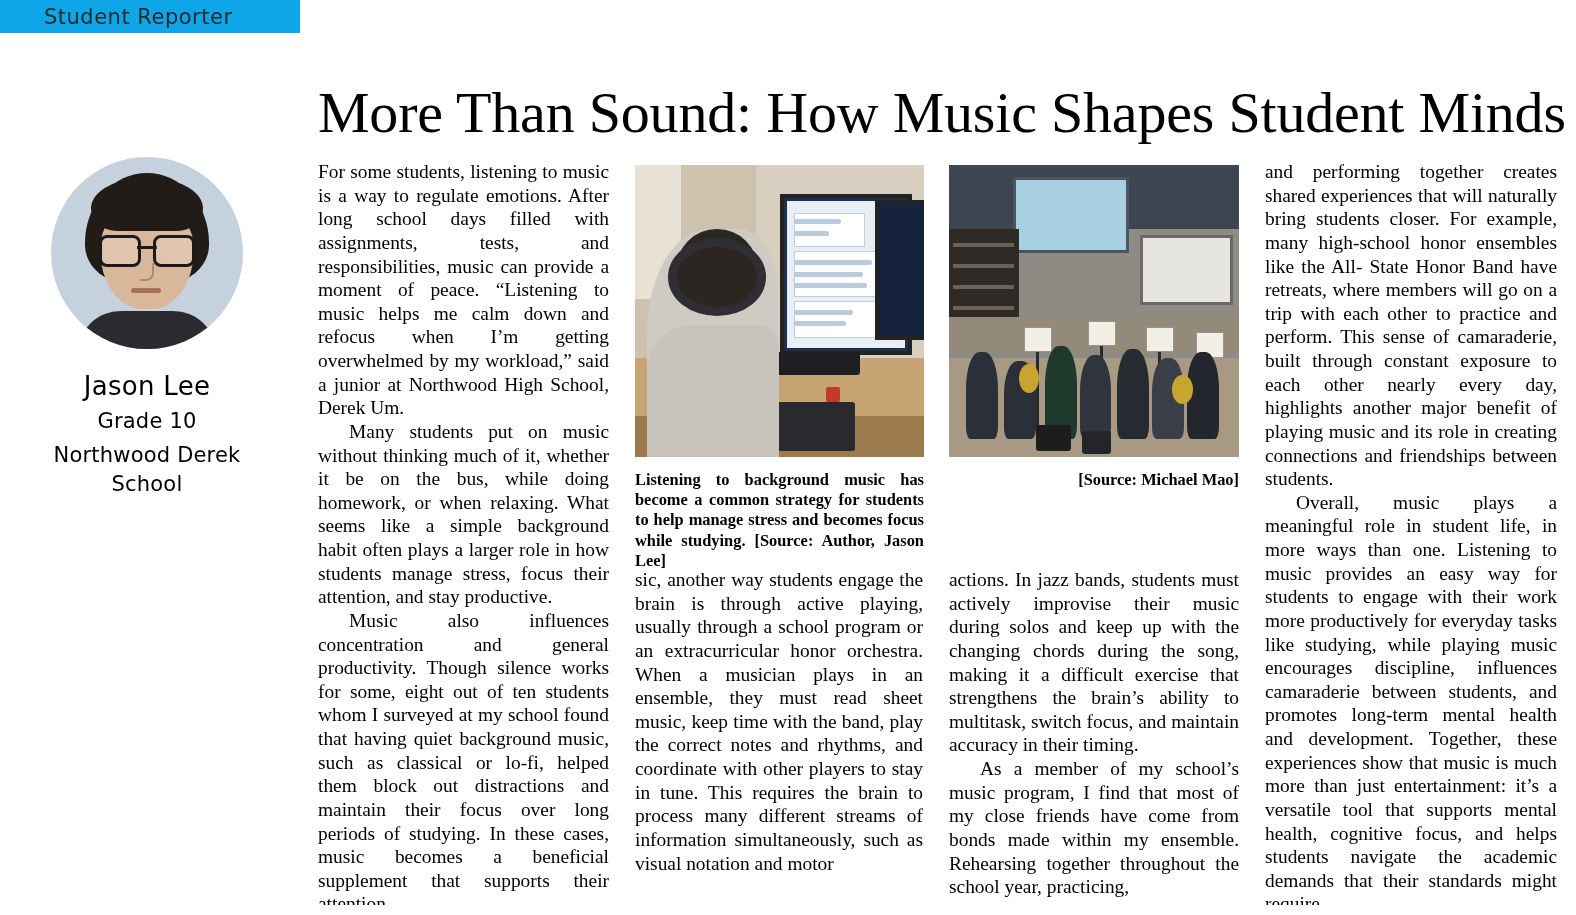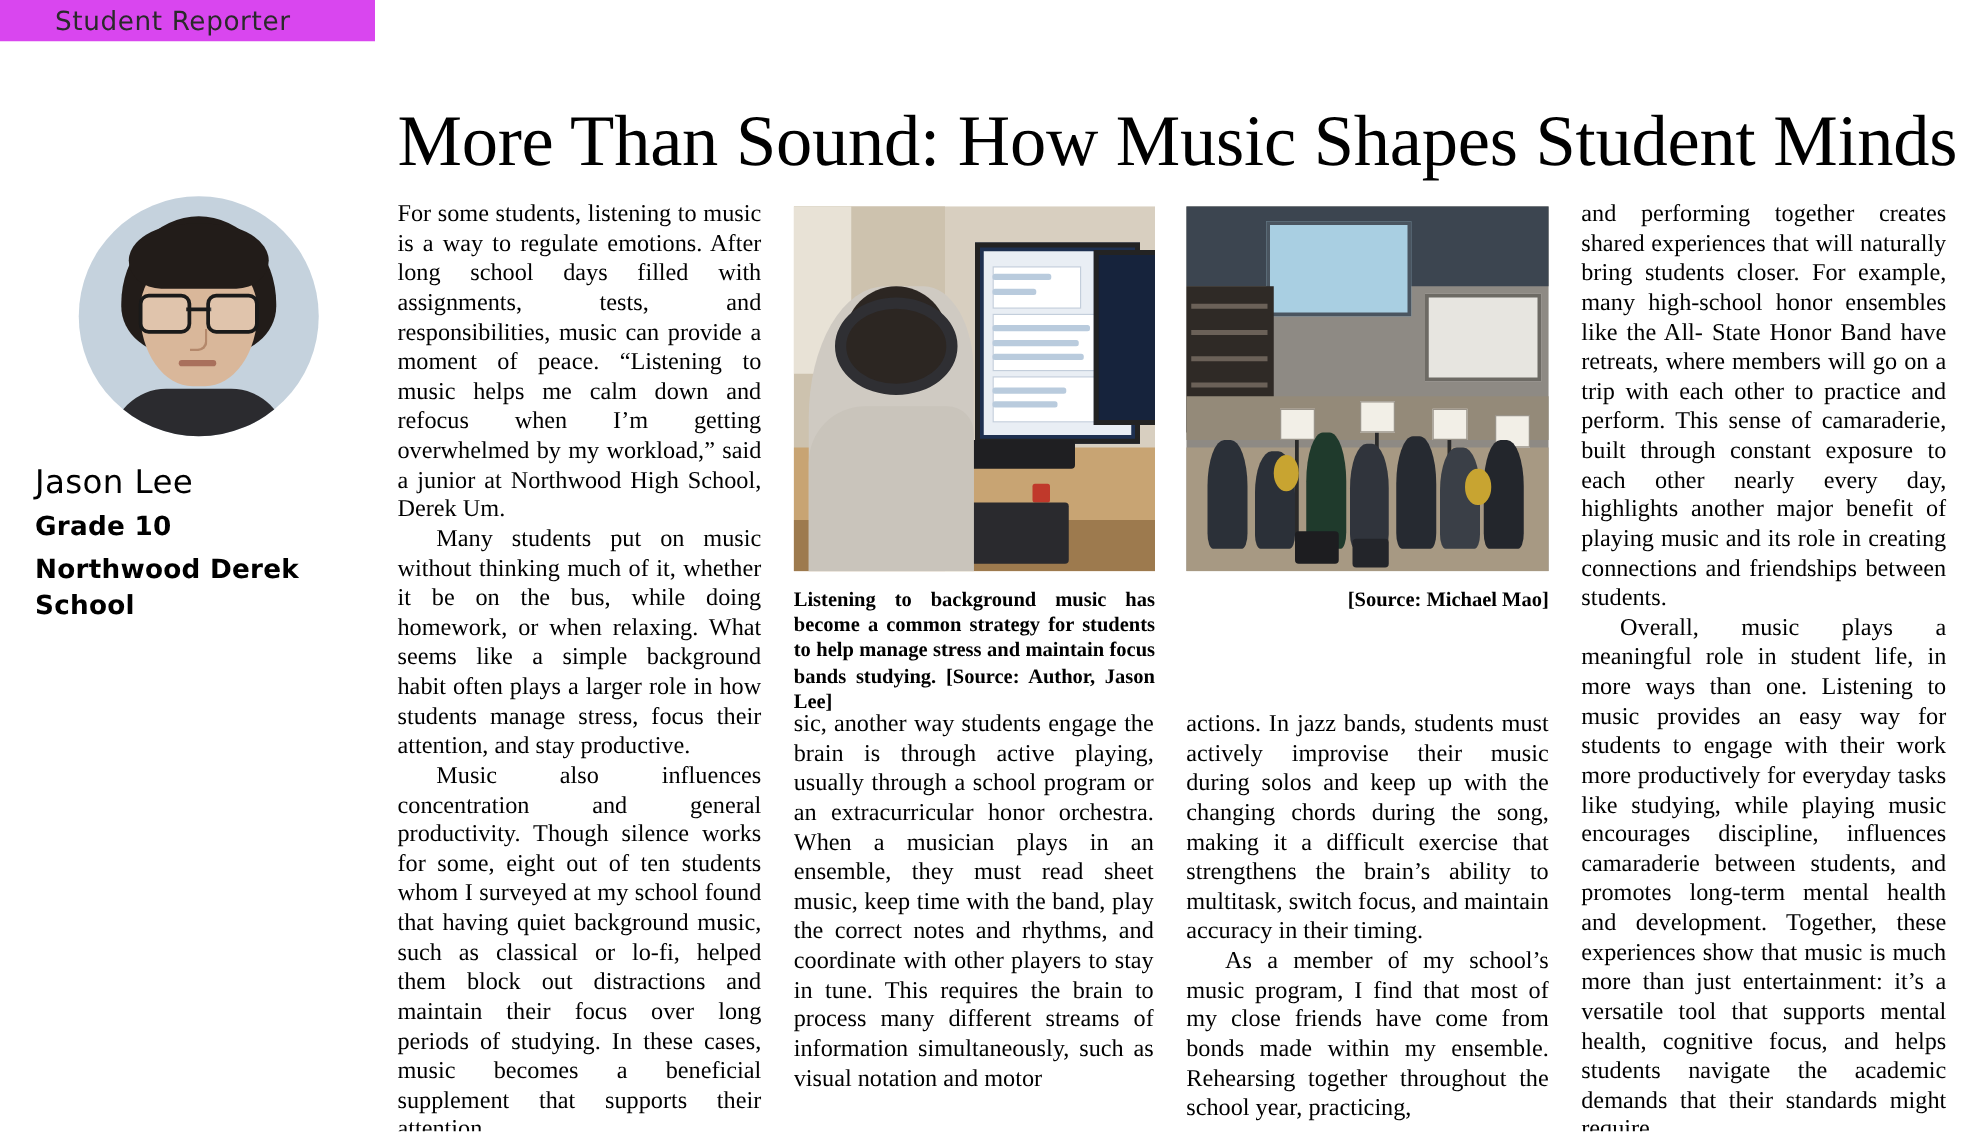--- a/index.html
+++ b/index.html
@@ -16,21 +16,21 @@
     position: relative;
   }
 
   
   .section-tag {
     position: absolute;
     left: 0;
     top: 0;
     width: 300px;
     height: 33px;
-    background: #d946ef;
+    background: #0ea5e9;
     display: flex;
     align-items: center;
   }
   .section-tag span {
     font-family: "DejaVu Sans", sans-serif;
     font-size: 21px;
     letter-spacing: 0.5px;
     color: #2a2a2a;
     padding-left: 44px;
   }
@@ -46,24 +46,24 @@
     font-size: 58px;
     font-weight: normal;
     letter-spacing: -0.2px;
     line-height: 1.1;
     white-space: nowrap;
   }
 
   
   .author-block {
     position: absolute;
-    left: 28px;
+    left: 16px;
     top: 157px;
     width: 262px;
-    text-align: left;
+    text-align: center;
   }
   .avatar {
     width: 192px;
     height: 192px;
     border-radius: 50%;
     margin: 0 auto;
     background: #c5d2dd;
     position: relative;
     overflow: hidden;
   }
@@ -138,21 +138,20 @@
     font-size: 26px;
     margin-top: 22px;
     letter-spacing: 0.3px;
   }
   .author-meta {
     font-family: "DejaVu Sans", sans-serif;
     font-size: 21px;
     line-height: 1.35;
     margin-top: 6px;
     letter-spacing: 0.2px;
-    font-weight: bold;
   }
 
   
   .col {
     position: absolute;
     font-family: "Liberation Serif", serif;
     font-size: 19.4px;
     line-height: 1.218;
     text-align: justify;
     text-justify: inter-word;
@@ -286,21 +285,21 @@
   <div class="p1-paper"></div>
   <div class="p1-red"></div>
   <div class="p1-lap"></div>
   <div class="p1-person">
     <div class="p1-shirt"></div>
     <div class="p1-head"></div>
     <div class="p1-phones"></div>
   </div>
 </div>
 <div class="caption" id="cap1">
-  <span>Listening to background music has become a common strategy for students to help manage stress and maintain focus bands studying.</span>
+  <span>Listening to background music has become a common strategy for students to help manage stress and becomes focus while studying.</span>
   <span class="src">[Source: Author, Jason Lee]</span>
 </div>
 
 <div class="photo" id="photo2">
   <div class="p2-bg"></div>
   <div class="p2-ceil"></div>
   <div class="p2-win"></div>
   <div class="p2-winfrm"></div>
   <div class="p2-board"></div>
   <div class="p2-shelf">

